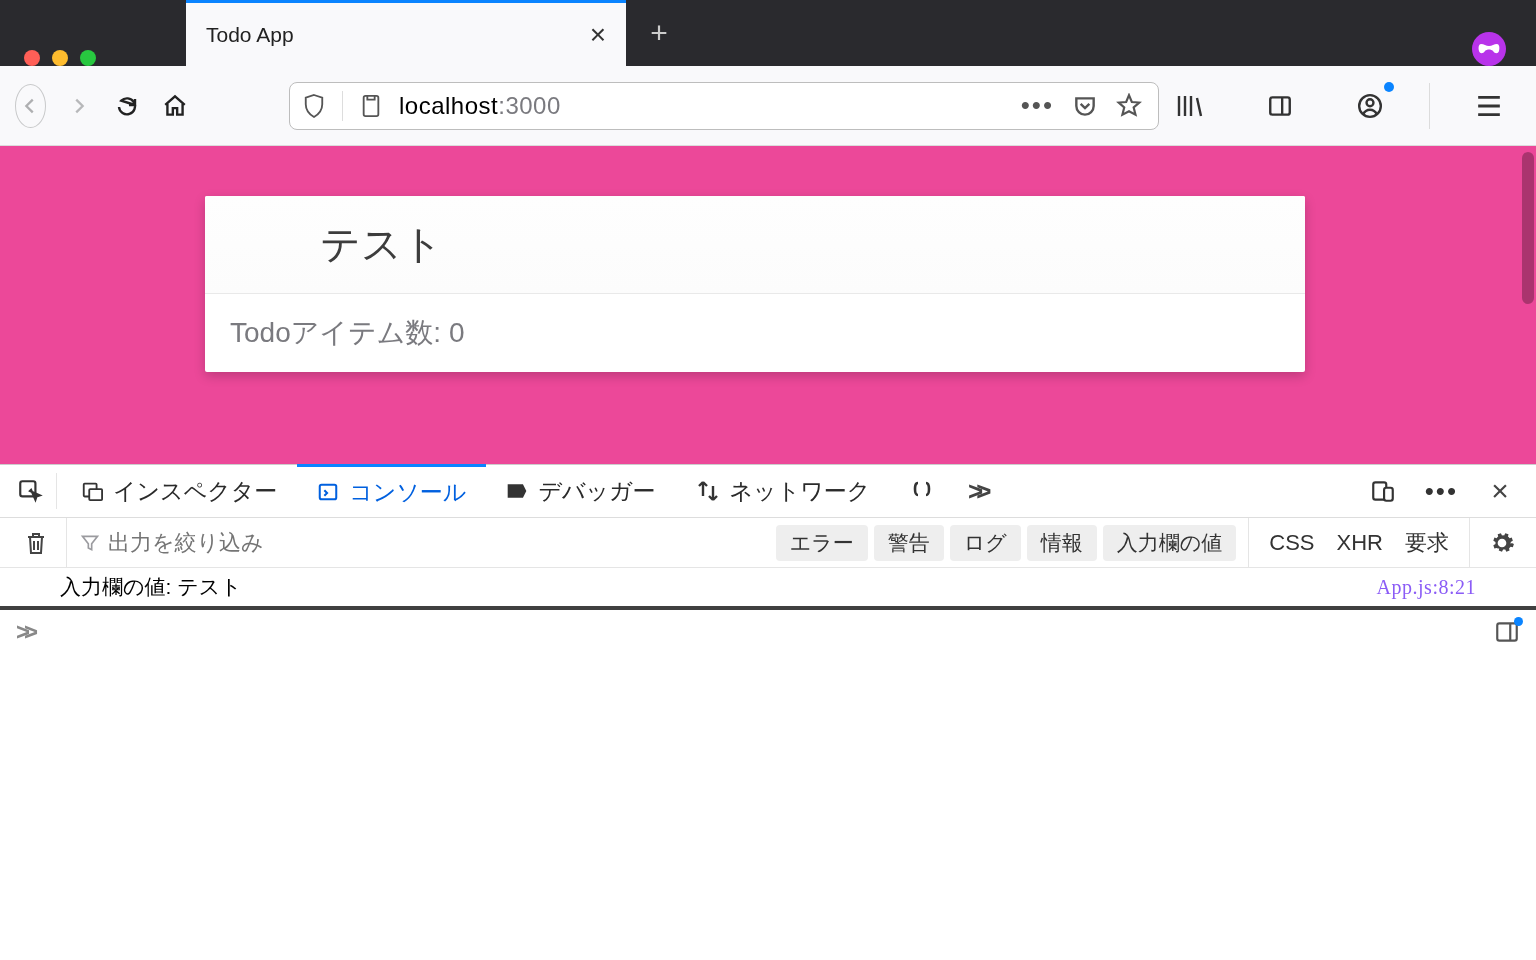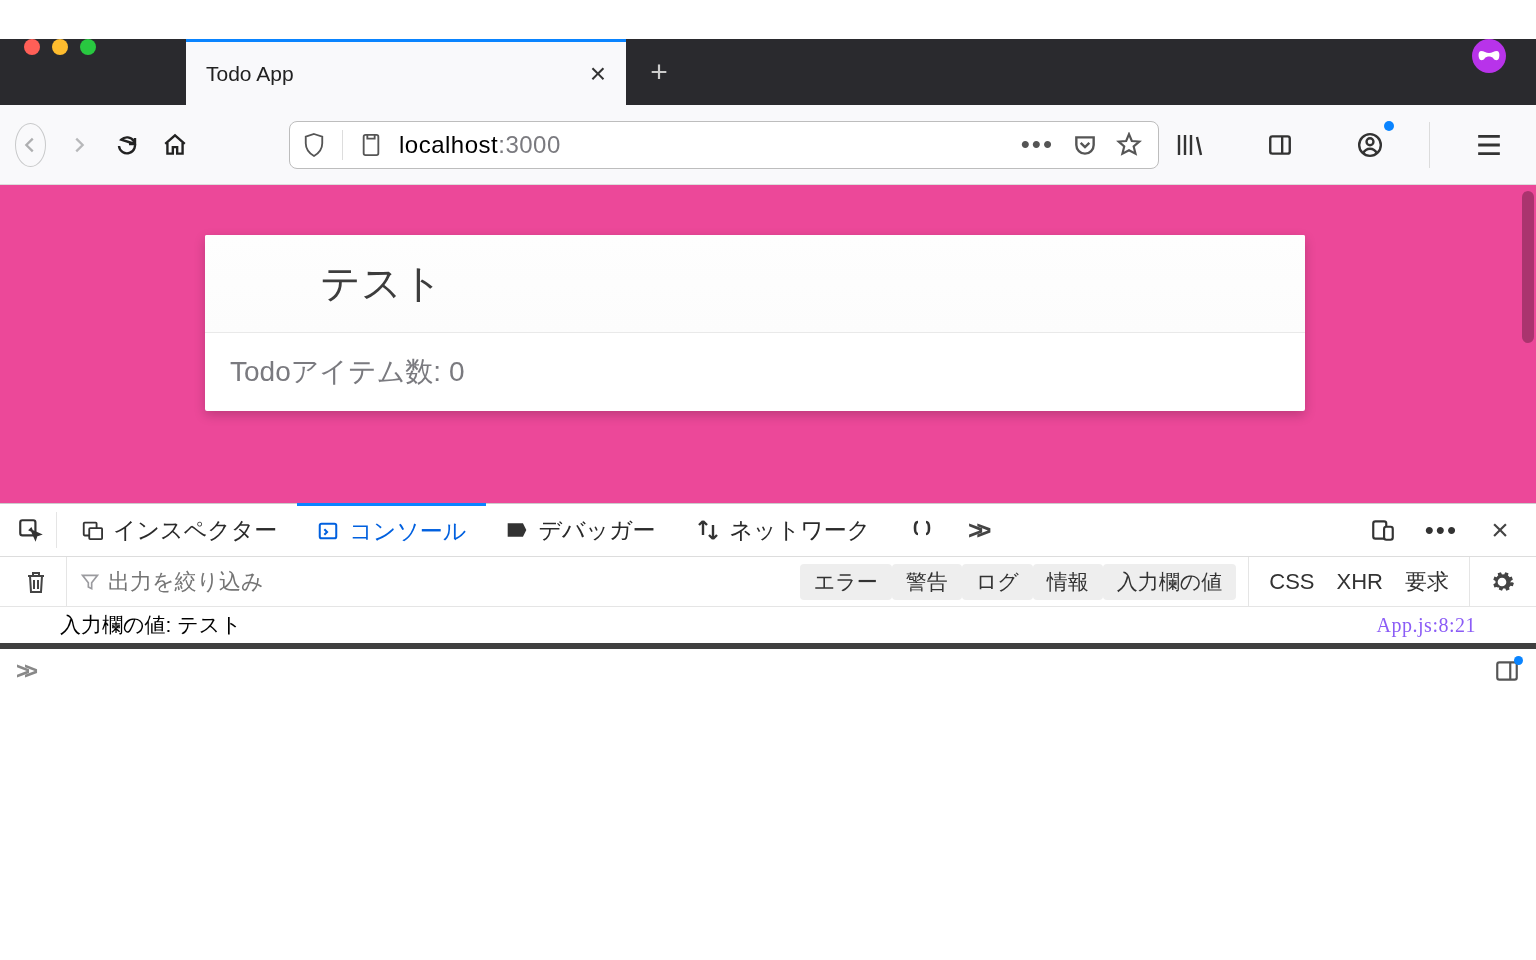--- a/index.html
+++ b/index.html
@@ -1,19 +1,19 @@
 <!DOCTYPE html>
 <html><head>
 <meta charset="utf-8">
 <style>
   * { box-sizing: border-box; margin: 0; padding: 0; }
   html, body { width: 1536px; height: 960px; font-family: -apple-system, "Hiragino Kaku Gothic ProN", sans-serif; overflow: hidden; background: #fff; }
   
   
-  .titlebar { height: 66px; background: #2a2a2e; display: flex; align-items: flex-start; position: relative; margin-top: 39px; }
+  .titlebar { height: 66px; background: #2a2a2e; display: flex; align-items: flex-end; position: relative; }
   .traffic-lights { display: flex; gap: 12px; padding-left: 24px; align-items: center; }
   .tl { width: 16px; height: 16px; border-radius: 50%; }
   .tl.red { background: #ff5f57; }
   .tl.yellow { background: #febc2e; }
   .tl.green { background: #28c840; }
   .tabs { display: flex; align-items: stretch; height: 100%; margin-left: 90px; }
   .tab { background: #f9f9fb; width: 440px; display: flex; align-items: center; padding: 0 20px; position: relative; border-top: 3px solid #0a84ff; }
   .tab-title { font-size: 21px; color: #222; flex: 1; }
   .tab-close { font-size: 28px; color: #333; font-weight: 300; }
   .newtab { width: 66px; display: flex; align-items: center; justify-content: center; color: #ccc; font-size: 30px; font-weight: 300; }
@@ -49,27 +49,27 @@
   .dt-sep { width: 1px; background: #e5e5e5; margin: 8px 4px; }
   .dt-tab { display: flex; align-items: center; gap: 10px; padding: 0 20px; font-size: 23px; color: #2a2a2a; }
   .dt-tab.active { color: #0060df; border-top: 3px solid #0a84ff; margin-top: -1px; }
   .dt-tab.active svg { stroke: #0060df; fill: none;}
   .dt-tabbar .right { margin-left: auto; display: flex; align-items: center; gap: 20px; padding-right: 6px; }
 
   
   .dt-toolbar { height: 50px; border-bottom: 1px solid #e5e5e5; display: flex; align-items: center; padding: 0 14px; gap: 8px; }
   .dt-filter { display: flex; align-items: center; gap: 8px; color: #9b9b9f; font-size: 22px; border-left: 1px solid #e5e5e5; padding-left: 13px; height: 100%; flex: 0 0 560px; }
   .filter-input { border: none; outline: none; font-size: 22px; color: #333; background: transparent; width: 400px; }
-  .chip-group { display: flex; margin-left: auto; }
+  .chip-group { display: flex; gap: 6px; margin-left: auto; }
   .chip { background: #eee; border-radius: 4px; padding: 4px 14px; font-size: 21px; color: #333; }
   .toggle-group { display: flex; gap: 22px; padding: 0 20px; font-size: 22px; color: #333; border-left: 1px solid #e5e5e5; border-right: 1px solid #e5e5e5; margin: 0 4px; height: 100%; align-items: center; }
   .gear-end { width: 40px; display: flex; align-items: center; justify-content: center; }
 
   
-  .log-row { display: flex; align-items: center; height: 42px; padding: 0 60px 0 60px; font-size: 21px; border-bottom: 6px solid #404040; }
+  .log-row { display: flex; align-items: center; height: 42px; padding: 0 60px 0 60px; font-size: 21px; border-bottom: 4px solid #404040; }
   .log-msg { flex: 1; }
   .log-loc { font-family: Liberation Serif, serif; color: #8b5cf6; font-size: 20px; letter-spacing: .5px; margin-left: 30px; }
   .prompt-row { display: flex; align-items: center; height: 44px; padding: 0 16px; }
   .prompt-chevrons { font-size: 24px; color: #888; font-weight: 600; letter-spacing: -6px; }
   .aside-icon { margin-left: auto; color: #666; position: relative; }
   .aside-icon::after { content: ""; position: absolute; top: -3px; right: -3px; width: 9px; height: 9px; background: #0a84ff; border-radius: 50%; }
 
   svg { display: block; }
 </style>
 </head>

